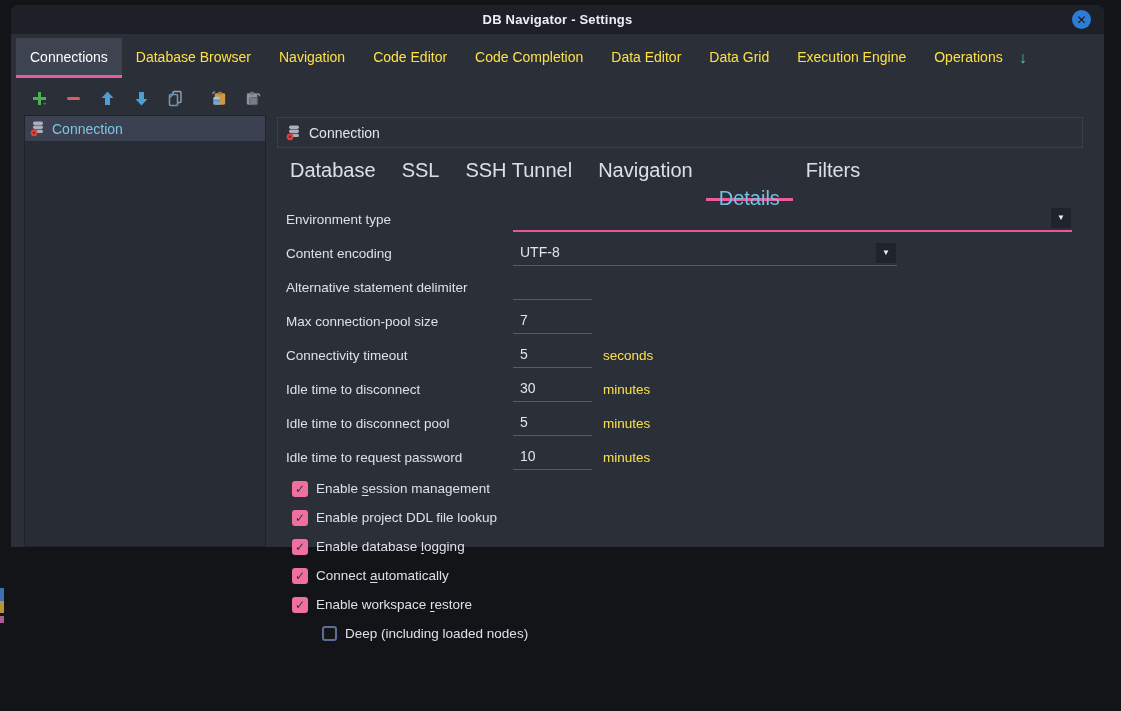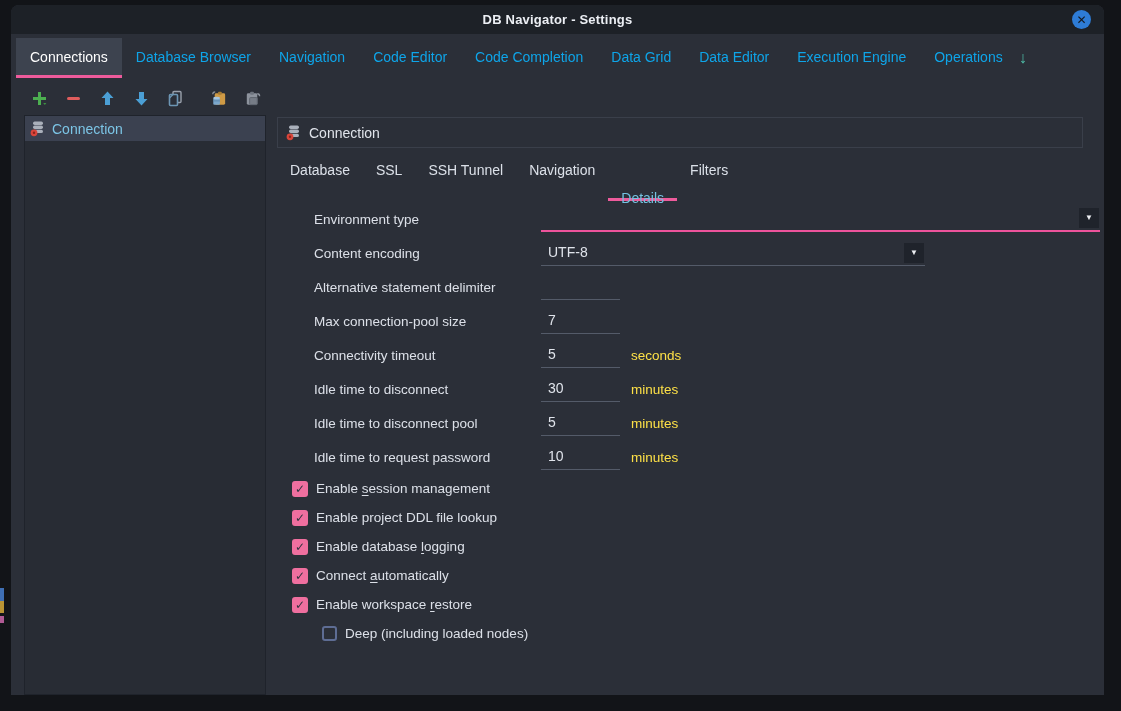--- a/index.html
+++ b/index.html
@@ -5,21 +5,21 @@
   * { margin:0; padding:0; box-sizing:border-box; }
   html,body { width:1121px; height:711px; }
   body {
     background:#121418;
     font-family:"Liberation Sans","DejaVu Sans",sans-serif;
     color:#d9dee7;
     overflow:hidden;
     position:relative;
   }
   .dialog {
-    position:absolute; left:11px; top:5px; width:1093px; height:690px;
+    position:absolute; left:11px; top:5px; width:1093px; height:542px;
     background:#2b2f38; border-radius:8px 8px 0 0;
   }
   
   .titlebar {
     position:absolute; left:0; top:0; right:0; height:29px;
     background:#1d2127; border-radius:8px 8px 0 0;
     display:flex; align-items:center; justify-content:center;
   }
   .title { font-size:13px; font-weight:bold; color:#eceff4; letter-spacing:.2px; }
   .close-btn {
@@ -28,21 +28,21 @@
     display:flex; align-items:center; justify-content:center;
     color:#14171c; font-size:12px; font-weight:bold; cursor:pointer;
   }
   
   .tabbar {
     position:absolute; left:5px; top:33px; right:2px; height:40px;
     display:flex; align-items:stretch;
   }
   .tab {
     display:flex; align-items:center; padding:0 14px;
-    font-size:14px; color:#0ea5e9; border-bottom:3px solid transparent;
+    font-size:14px; color:#fde047; border-bottom:3px solid transparent;
     cursor:pointer; white-space:nowrap;
   }
   .tab.selected { background:#3d434f; color:#ffffff; border-bottom-color:#ee5b9c; }
   .tab-overflow { display:flex; align-items:center; margin-left:2px; color:#4fbfa9; font-size:16px; font-weight:bold; cursor:pointer; }
   
   .toolbar {
     position:absolute; left:19px; top:79px; height:28px;
     display:flex; align-items:center; gap:15px;
   }
   .tbtn { width:19px; height:19px; display:flex; align-items:center; justify-content:center; cursor:pointer; }
@@ -60,28 +60,28 @@
   .side-row .lbl { font-size:14px; color:#7cc5e6; }
   
   .main { position:absolute; left:256px; top:110px; right:0; bottom:0; }
   .header-box {
     position:absolute; left:10px; top:2px; width:806px; height:31px;
     border:1px solid #3a3f4a; display:flex; align-items:center; gap:7px; padding-left:7px;
   }
   .header-box .lbl { font-size:14px; color:#e0e4eb; }
   .subtabs { position:absolute; left:10px; top:41px; height:31px; display:flex; }
   .stab {
-    display:flex; align-items:center; padding:0 13px; font-size:14px; color:#dbe0e8;
+    display:flex; align-items:center; padding:0 13px; font-size:20px; color:#dbe0e8;
     border-bottom:3px solid transparent; cursor:pointer; white-space:nowrap;
   }
   .stab.selected { background:#3d434f; color:#74c2e1; border-bottom-color:#ee5b9c;margin-top:42px; }
   
   .form { position:absolute; left:19px; top:87px; width:840px; }
   .frow { height:34px; display:flex; align-items:center; }
-  .flabel { width:227px; font-size:13.5px; color:#dce0e8; flex-shrink:0;margin-left:28px; }
+  .flabel { width:227px; font-size:13.5px; color:#dce0e8; flex-shrink:0; }
   .fld { position:relative; height:25px; border-bottom:1px solid #545b69; }
   .fld.focused { border-bottom:2px solid #ed539b; }
   .fld.wide  { width:559px; }
   .fld.dd    { width:384px; }
   .fld.small { width:79px; }
   .fval { font-size:14px; color:#e0e4eb; padding-left:7px; line-height:23px; display:block; }
   .ddbtn {
     position:absolute; right:1px; bottom:2px; width:20px; height:20px;
     background:#1f232b; display:flex; align-items:center; justify-content:center;
     color:#ecEEf2; font-size:8px; cursor:pointer;
@@ -119,22 +119,22 @@
       <span>✕</span>
     </span>
   </div>
 
   <div class="tabbar">
     <div class="tab selected">Connections</div>
     <div class="tab">Database Browser</div>
     <div class="tab">Navigation</div>
     <div class="tab">Code Editor</div>
     <div class="tab">Code Completion</div>
+    <div class="tab">Data Editor</div>
     <div class="tab">Data Grid</div>
-    <div class="tab">Data Editor</div>
     <div class="tab">Execution Engine</div>
     <div class="tab">Operations</div>
     <div class="tab-overflow">↓</div>
   </div>
 
   <div class="toolbar">
     <span class="tbtn">
       <svg width="19" height="19" viewBox="0 0 19 19">
         <path d="M8 3h3v5h5v3h-5v5H8v-5H3V8h5z" fill="#4caf50"></path>
         <path d="M13.5 15.5h4l-2 2.6z" fill="#3f8f43" transform="scale(0.8) translate(3,2)"></path>

